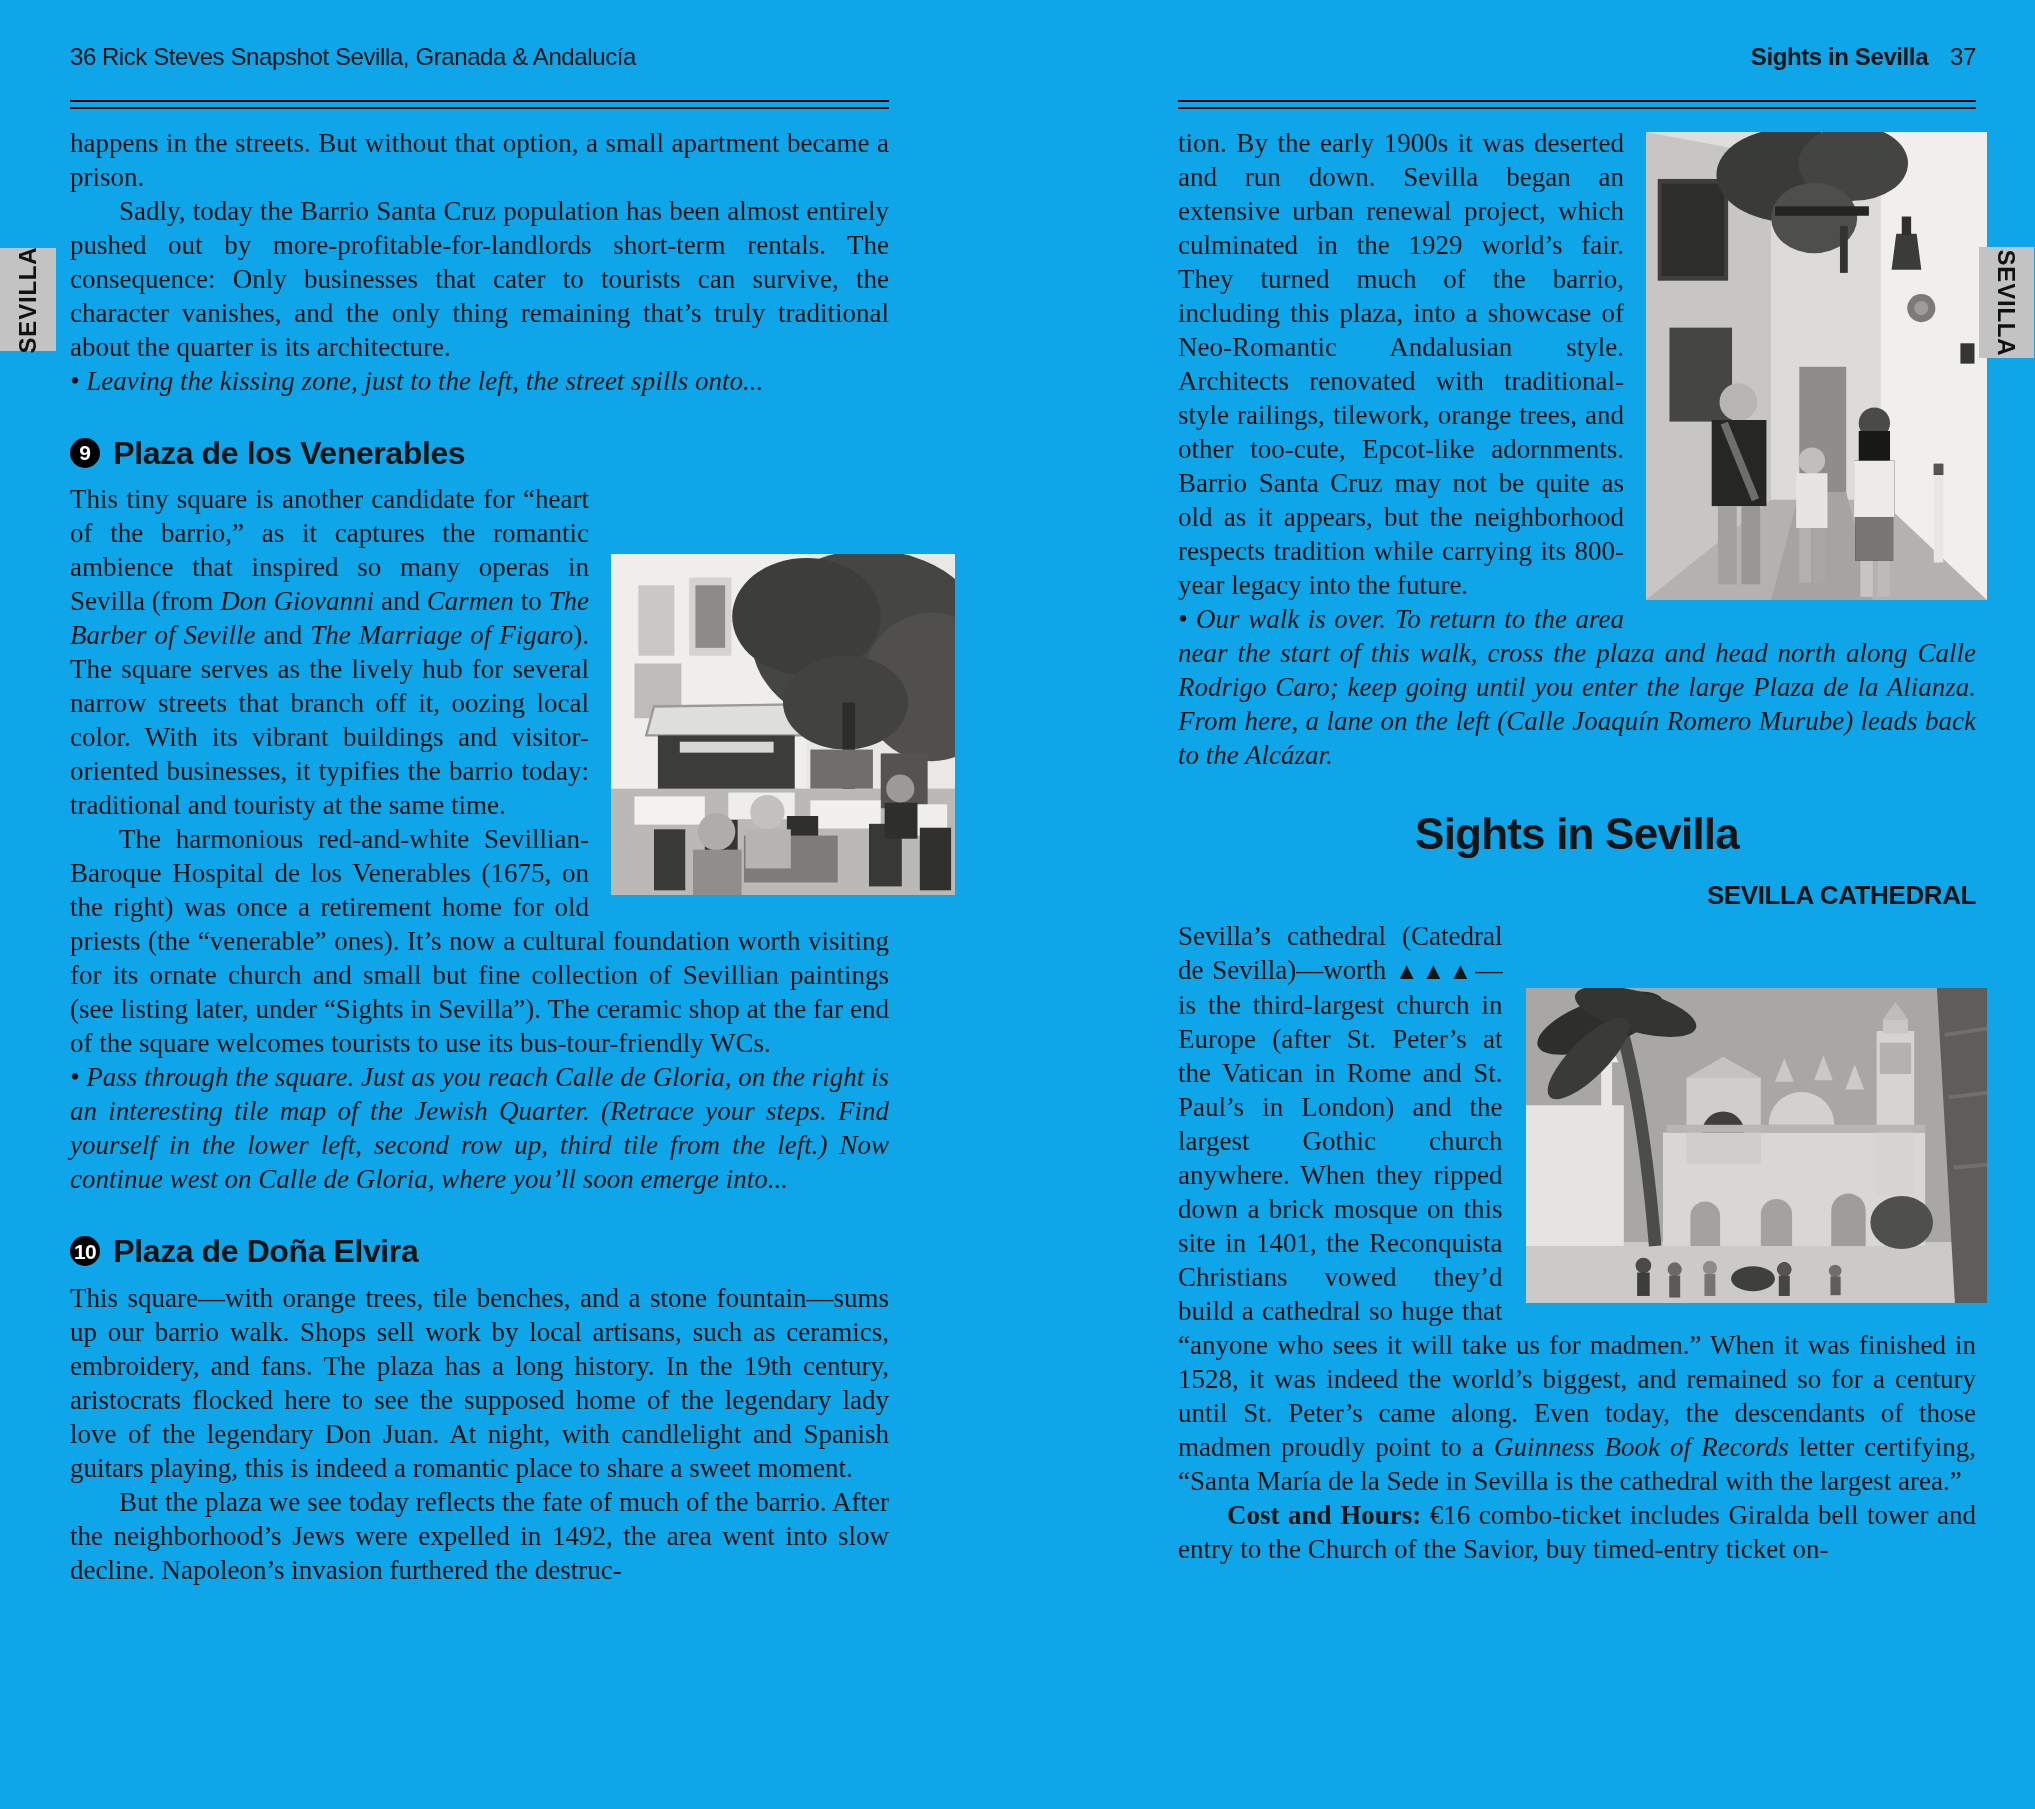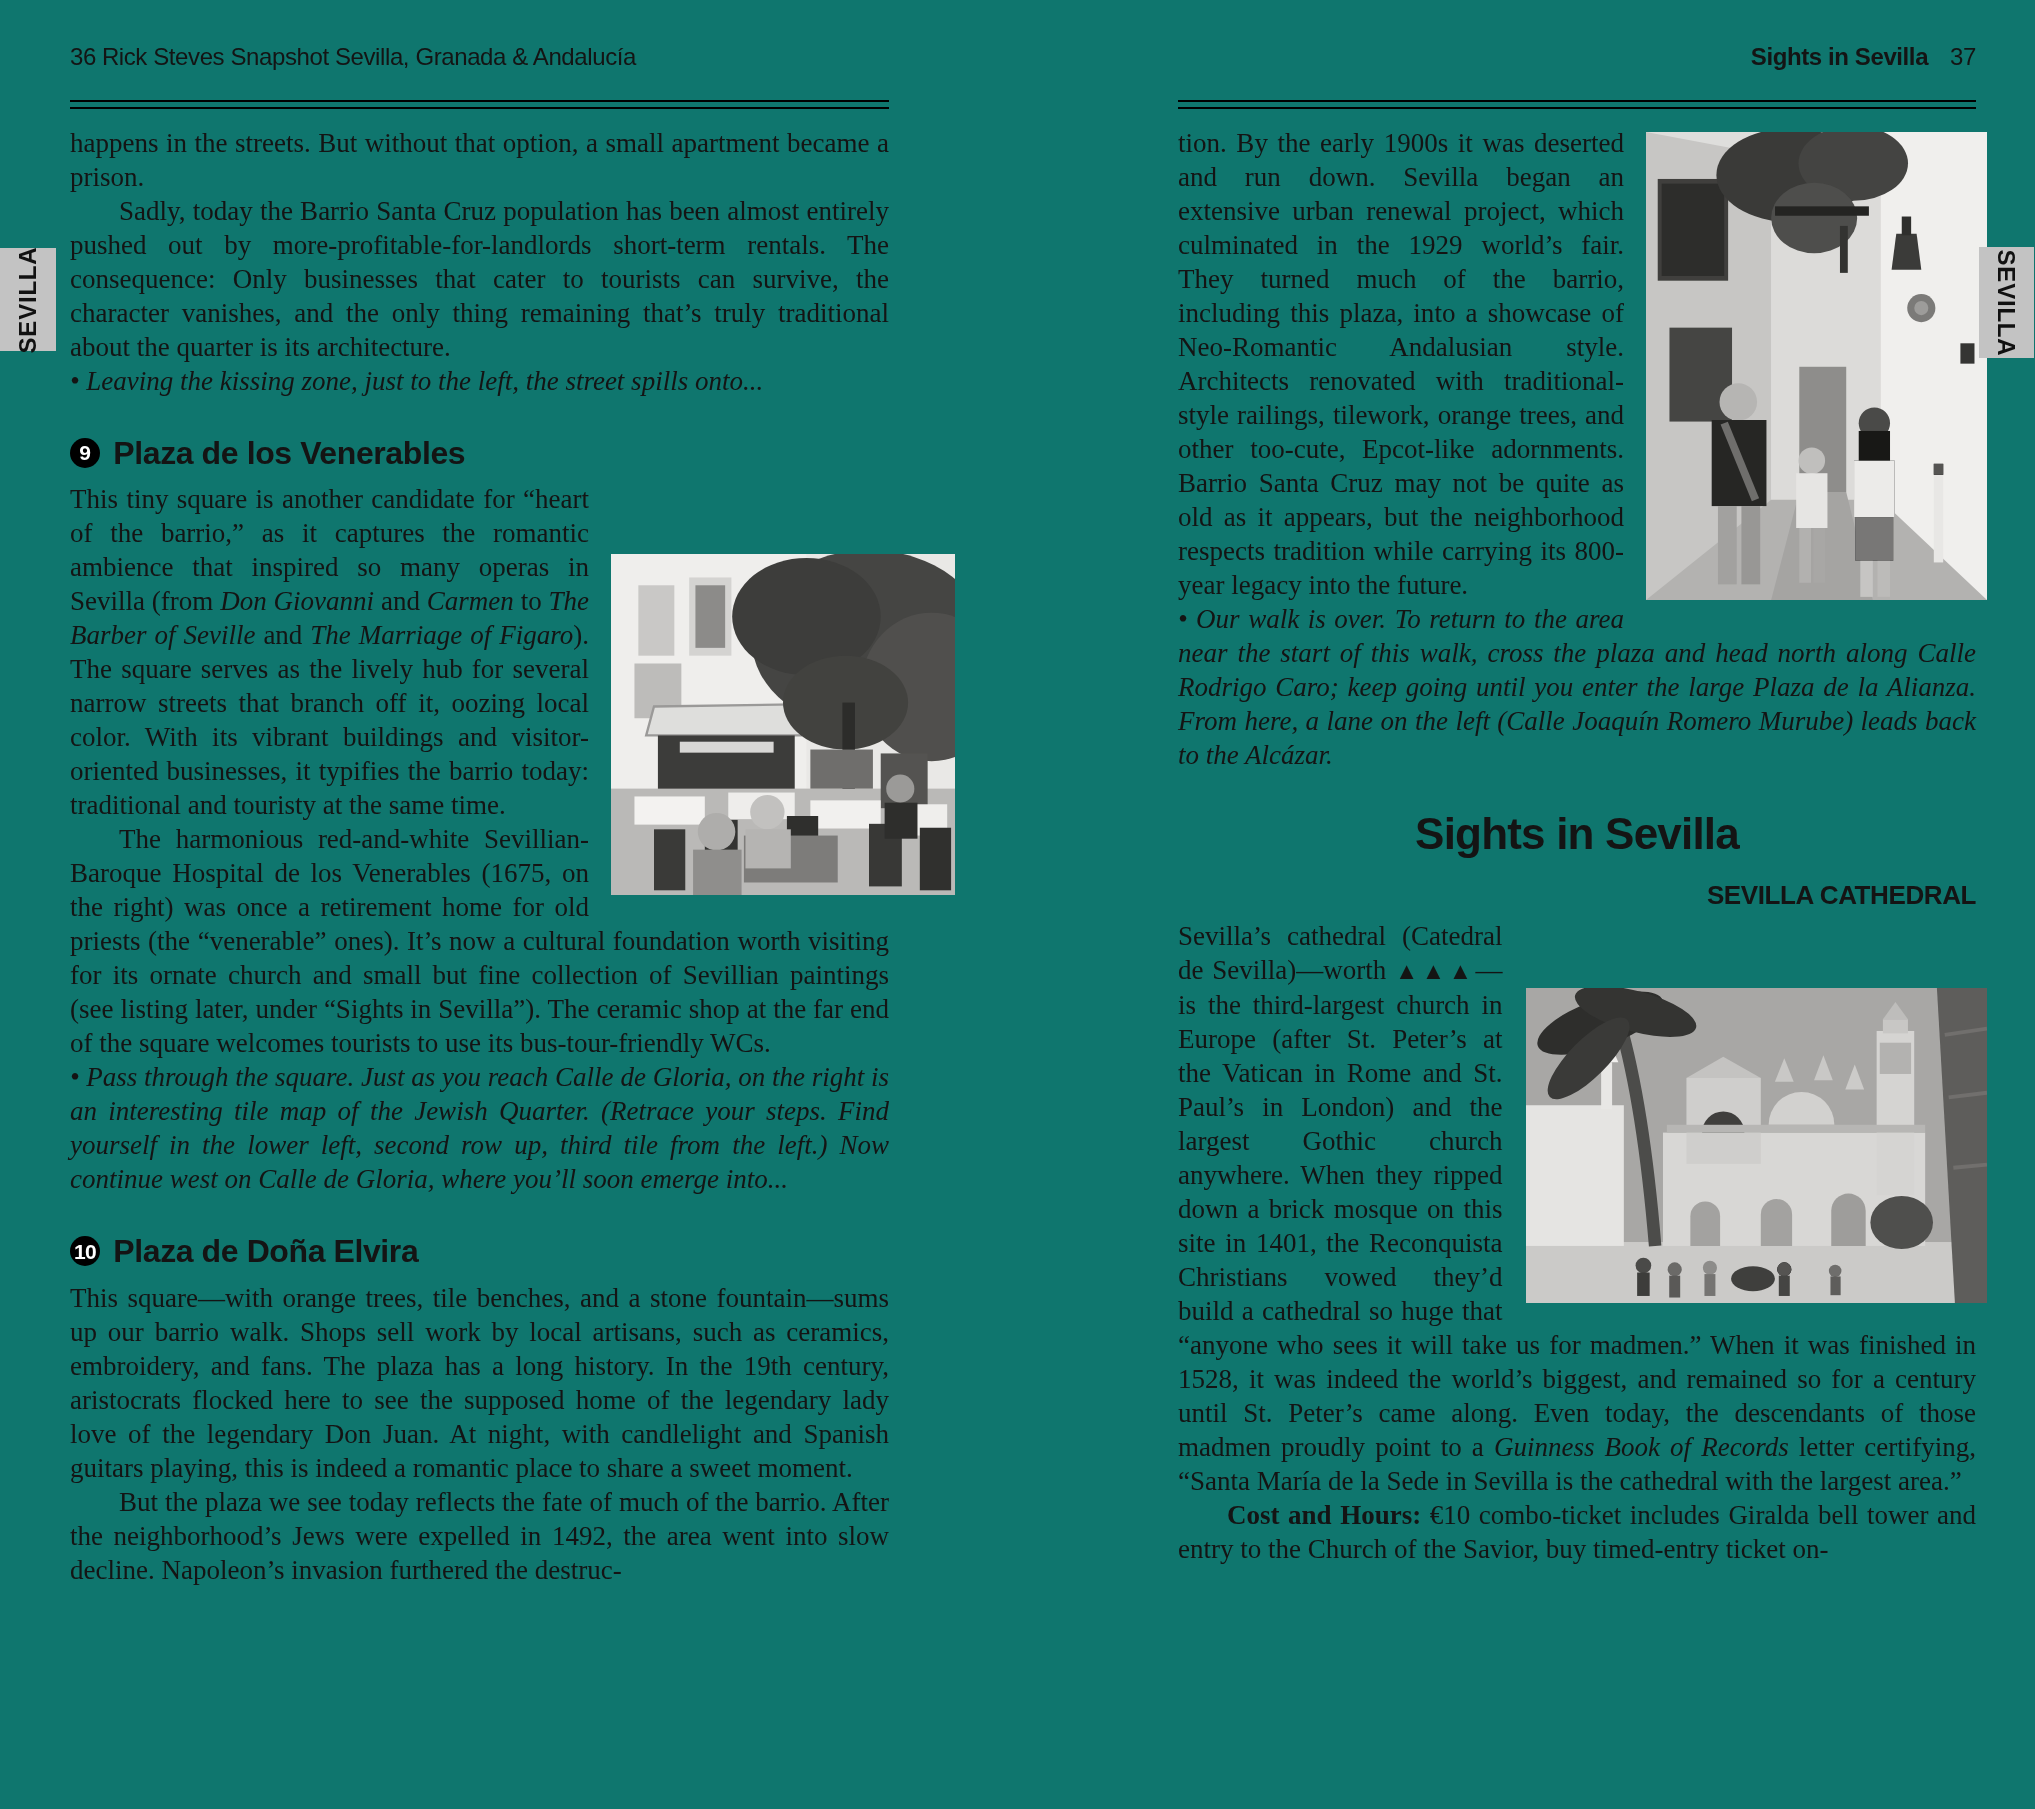--- a/index.html
+++ b/index.html
@@ -1,17 +1,17 @@
 <!DOCTYPE html>
 <html style="font-size:12.5px"><head>
 <meta charset="utf-8">
 <style>
   html,body{margin:0;padding:0;background:#ffffff;}
   body{width:2035px;height:1809px;font-family:"Liberation Serif",serif;color:#141414;}
-  .spread{position:relative;width:2035px;height:1809px;background:#0f766e;overflow:hidden;}
+  .spread{position:relative;width:2035px;height:1809px;background:#0ea5e9;overflow:hidden;}
   .page{position:absolute;top:0;height:1809px;}
   .page-left{left:0;width:1018px;}
   .page-right{left:1018px;width:1018px;}
   .col{position:absolute;top:41px;}
   .page-left .col{left:70px;width:819px;}
   .page-right .col{left:160px;width:798px;}
 
   .pg-header{font-family:"Liberation Sans",sans-serif;font-size:24px;line-height:31px;
              letter-spacing:-0.4px;display:flex;align-items:baseline;white-space:nowrap;}
   .pg-header .num{font-weight:normal;}
@@ -235,21 +235,21 @@
               <circle cx="330" cy="360" r="9" fill="#55545 2"></circle>
               <circle cx="330" cy="360" r="9" fill="#555452"></circle>
               <rect x="323" y="368" width="14" height="26" fill="#454543"></rect>
               <circle cx="395" cy="362" r="8" fill="#6f6e6c"></circle>
               <rect x="389" y="369" width="13" height="24" fill="#5e5d5b"></rect>
               <ellipse cx="290" cy="372" rx="28" ry="16" fill="#3f3f3d"></ellipse>
             </svg>
           </span>
           <span>Sevilla’s cathedral (Catedral de Sevilla)—worth </span><span class="rating">▲▲▲</span><span>—is the third-largest church in Europe (after St. Peter’s at the Vatican in Rome and St. Paul’s in London) and the largest Gothic church anywhere. When they ripped down a brick mosque on this site in 1401, the Reconquista Christians vowed they’d build a cathedral so huge that “anyone who sees it will take us for madmen.” When it was finished in 1528, it was indeed the world’s biggest, and remained so for a century until St. Peter’s came along. Even today, the descendants of those madmen proudly point to a </span><i>Guinness Book of Records</i><span> letter certifying, “Santa María de la Sede in Sevilla is the cathedral with the largest area.”</span>
         </p>
-        <p class="indent"><b class="lead">Cost and Hours:</b><span> €10 combo-ticket includes Giralda bell tower and entry to the Church of the Savior, buy timed-entry ticket on-</span></p>
+        <p class="indent"><b class="lead">Cost and Hours:</b><span> €16 combo-ticket includes Giralda bell tower and entry to the Church of the Savior, buy timed-entry ticket on-</span></p>
       </div>
     </div>
   </div>
 
   <div class="side-tab" id="tab-left">
     <span>SEVILLA</span>
   </div>
   <div class="side-tab" id="tab-right">
     <span>SEVILLA</span>
   </div>

